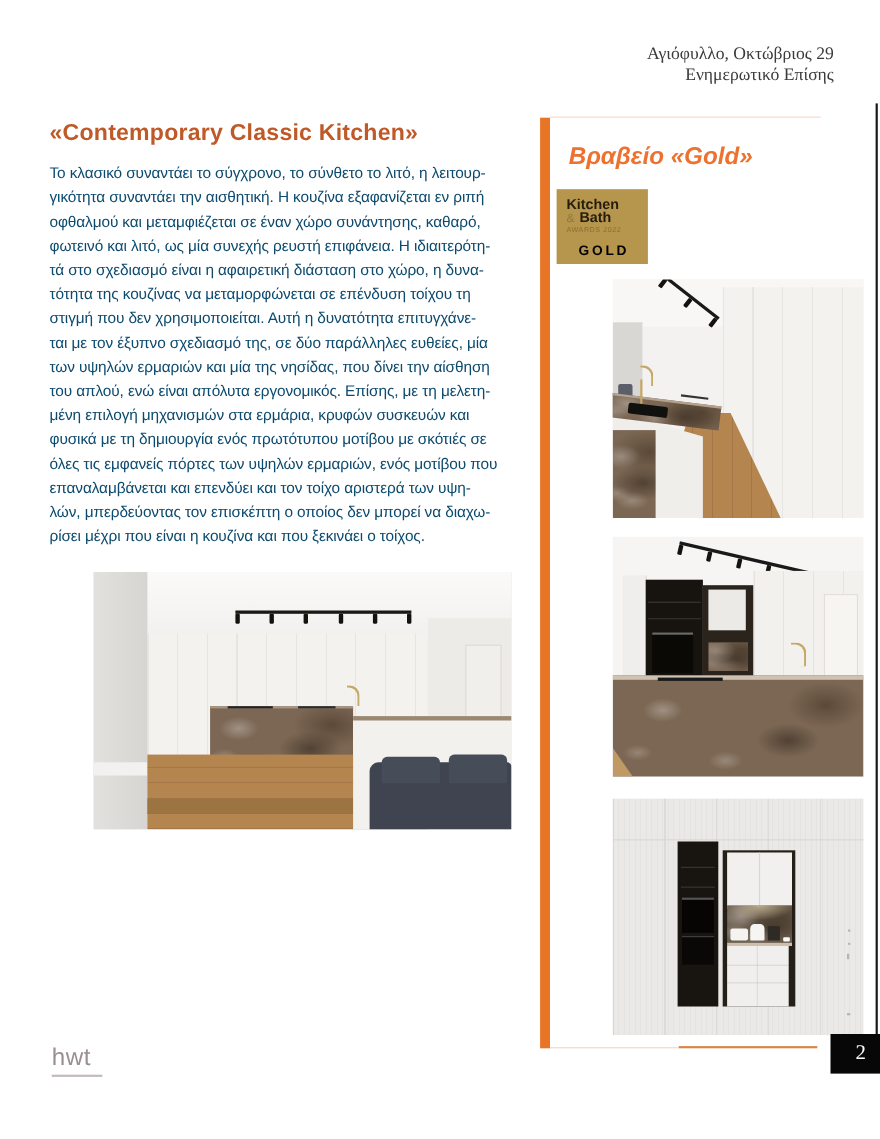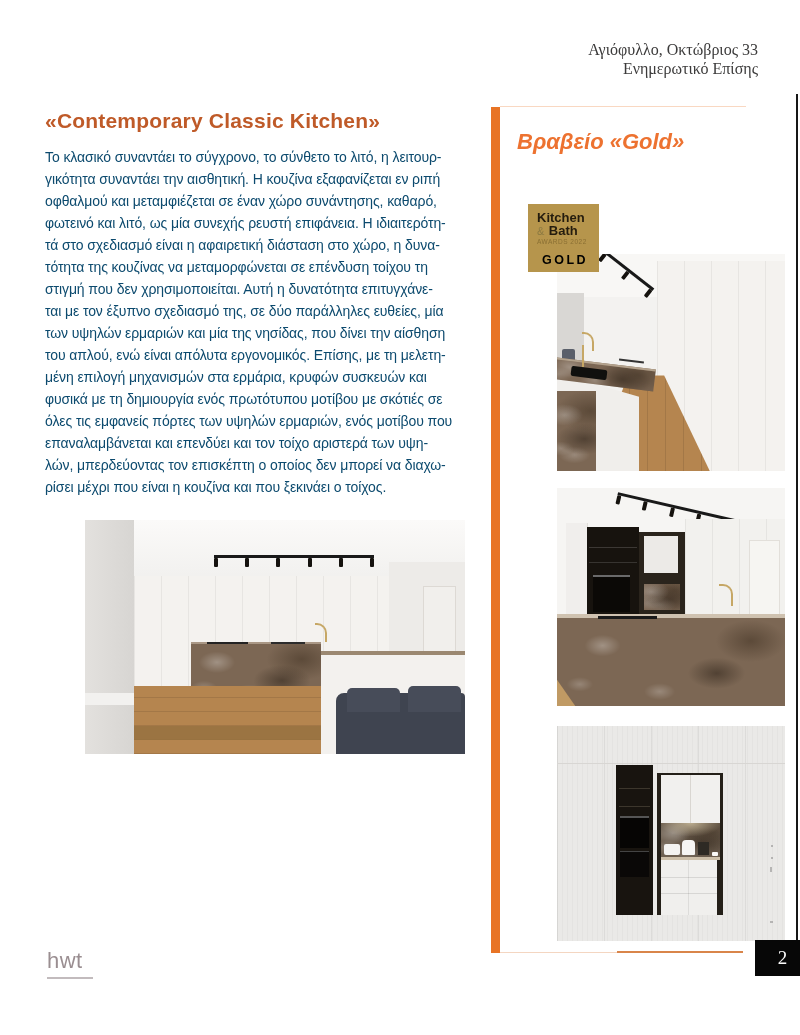--- a/index.html
+++ b/index.html
@@ -20,22 +20,22 @@
 
   
   .article-title{position:absolute;left:45px;top:109px;width:440px;margin:0;
                  font-size:21px;font-weight:bold;color:#bf5a28;letter-spacing:.2px;}
   .article-body{position:absolute;left:45px;top:146px;width:446px;height:356px;overflow:hidden;
                 font-size:14px;line-height:22px;color:#0c4a6e;white-space:pre;letter-spacing:-.1px;}
 
   
   .award-title{position:absolute;left:517px;top:129px;margin:0;
                font-size:22px;font-weight:bold;font-style:italic;color:#ed7230;}
-  .badge{position:absolute;left:528px;top:172px;width:71px;height:68px;background:#b6954c;
-         box-sizing:border-box;padding:8px 6px 6px 9px;z-index:5;margin-top:32px;}
+  .badge{position:absolute;left:506px;top:172px;width:83px;height:68px;background:#b6954c;
+         box-sizing:border-box;padding:8px 6px 6px 9px;z-index:5;}
   .badge-kitchen{font-size:13px;font-weight:bold;color:#241c0e;line-height:12px;}
   .badge-bathline{line-height:12px;}
   .badge-amp{font-size:11px;color:#8c7a42;font-weight:normal;}
   .badge-bath{font-size:13px;font-weight:bold;color:#241c0e;}
   .badge-awards{font-size:6.5px;color:#8a6f33;letter-spacing:.5px;margin-top:1px;}
   .badge-gold{font-size:12.5px;font-weight:bold;color:#000000;letter-spacing:2.5px;
               text-align:center;margin-top:8px;}
 
   
   .photo{position:absolute;overflow:hidden;background:#f3f2f0;}
@@ -71,21 +71,21 @@
                color:#fafafa;font-family:"Liberation Serif","DejaVu Serif",serif;font-size:19px;
                line-height:36px;text-align:center;box-sizing:border-box;padding-left:10px;}
   .margin-mark{position:absolute;background:#8a8a8a;opacity:.55;}
 </style>
 </head>
 <body>
 
 <div class="page">
 
   <div class="masthead">
-    <div>Αγιόφυλλο, Οκτώβριος 33</div>
+    <div>Αγιόφυλλο, Οκτώβριος 29</div>
     <div>Ενημερωτικό Επίσης</div>
   </div>
 
   <div class="edge-rule"></div>
   <div class="divider-bar"></div>
   <div class="hair-top"></div>
   <div class="hair-bottom-faint"></div>
   <div class="hair-bottom-orange"></div>
 
   <h1 class="article-title">«Contemporary Classic Kitchen»</h1>

